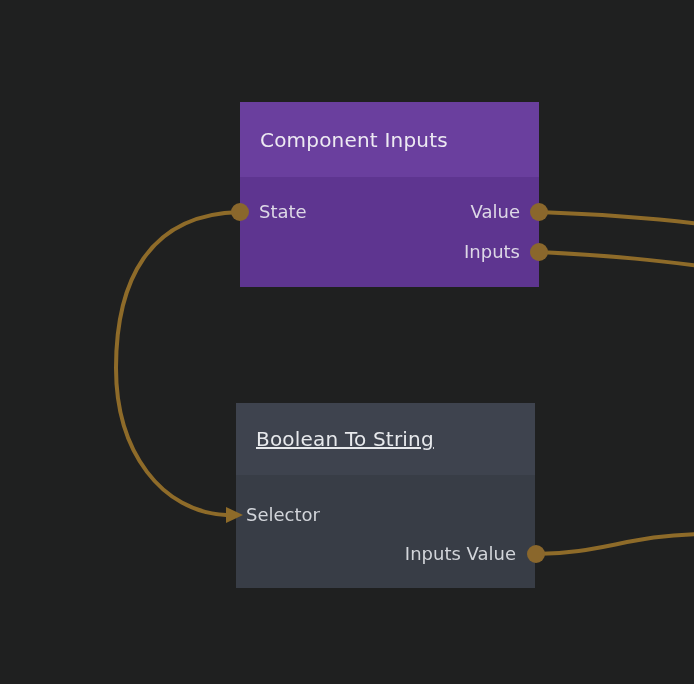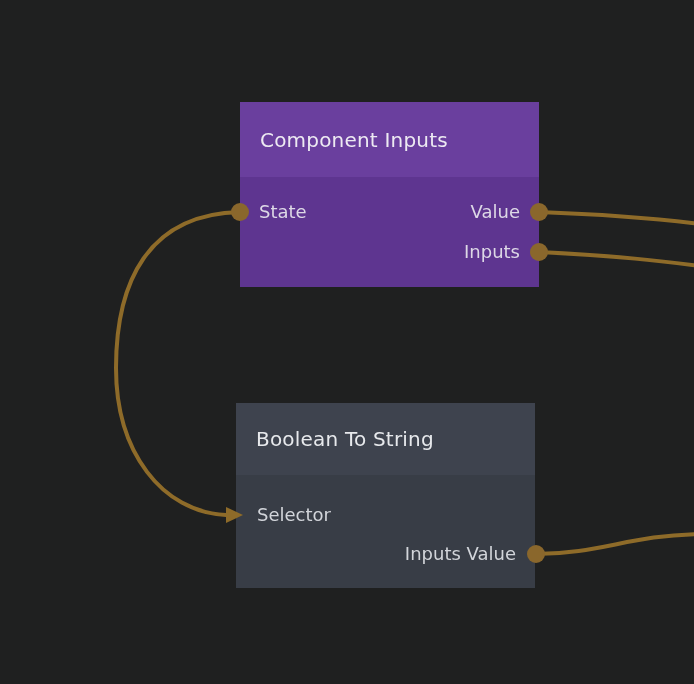--- a/index.html
+++ b/index.html
@@ -54,21 +54,21 @@
   #node-1 { left: 240px; top: 102px; }
   #node-1 .header { height: 75px; background: var(--node1-header, #6a3f9e); }
   #node-1 .body   { top: 75px;   background: var(--node1-body, #5e3590); }
   #node-1 .title  { color: var(--node1-title-text, #edeaf2); }
   #node-1 .plabel { color: var(--node1-label-text, #ddd8e6); }
 
   
   #node-2 { left: 236px; top: 403px; }
   #node-2 .header { height: 72px; background: var(--node2-header, #3e434e); }
   #node-2 .body   { top: 72px;   background: var(--node2-body, #383d46); }
-  #node-2 .title  { color: var(--node2-title-text, #e7e9ec); }
+  #node-2 .title  { color: var(--node2-title-text, #e7e9ec); text-decoration: underline; }
   #node-2 .plabel { color: var(--node2-label-text, #d2d5da); }
 
   
   #wires {
     position: absolute;
     left: 0; top: 0;
     pointer-events: none;
   }
   .wire {
     fill: none;
@@ -92,21 +92,21 @@
     <span class="plabel pleft" style="left:19px; top:98px">State</span>
     <span class="plabel pright" style="top:98px">Value</span>
     <span class="plabel pright" style="top:138px">Inputs</span>
   </div>
 
   <div class="node" id="node-2">
     <div class="header">
       <span class="title">Boolean To String</span>
     </div>
     <div class="body"></div>
-    <span class="plabel pleft" style="left:21px; top:100px">Selector</span>
+    <span class="plabel pleft" style="left:10px; top:100px">Selector</span>
     <span class="plabel pright" style="top:139px">Inputs Value</span>
   </div>
 
   <svg id="wires" width="694" height="684" viewBox="0 0 694 684">
 
     <path class="wire" d="M 240 212 C 148 214 116 282 116 368 C 116 452 162 512 226 515"></path>
     <polygon class="arrowhead" points="226,507 243,515 226,523"></polygon>
 
     <path class="wire" d="M 539 212 C 620 215 660 219 700 224"></path>
 

